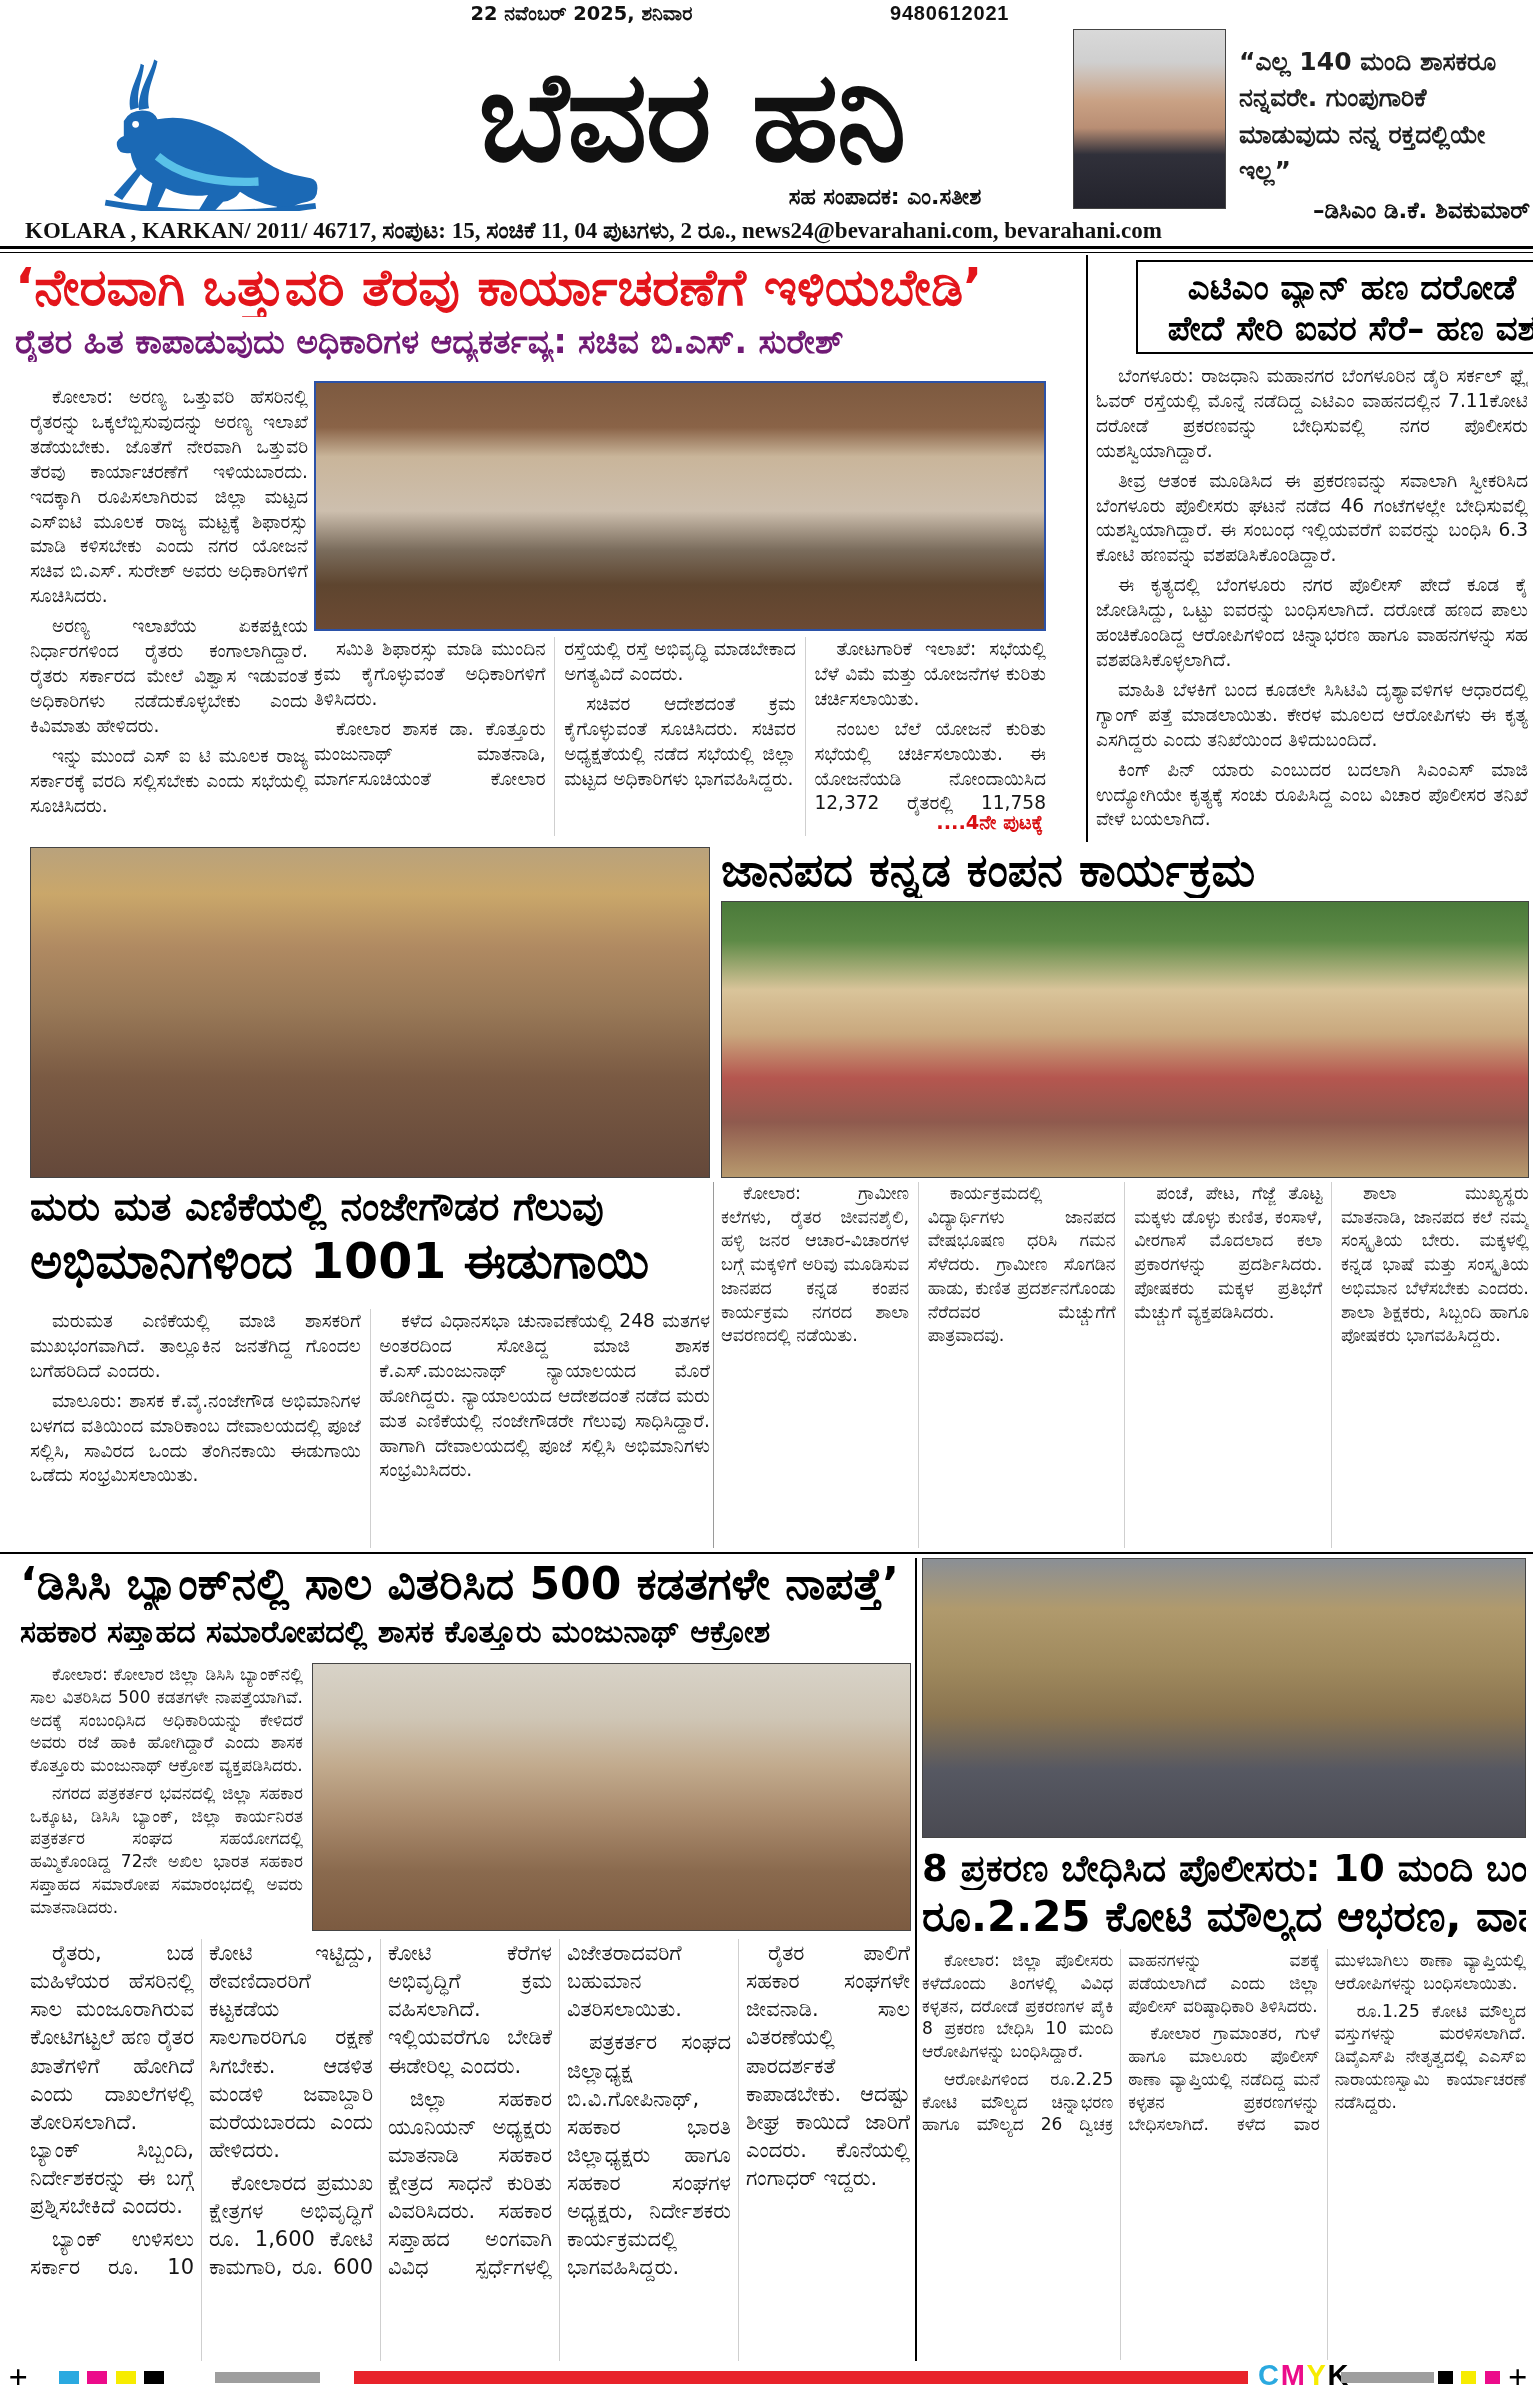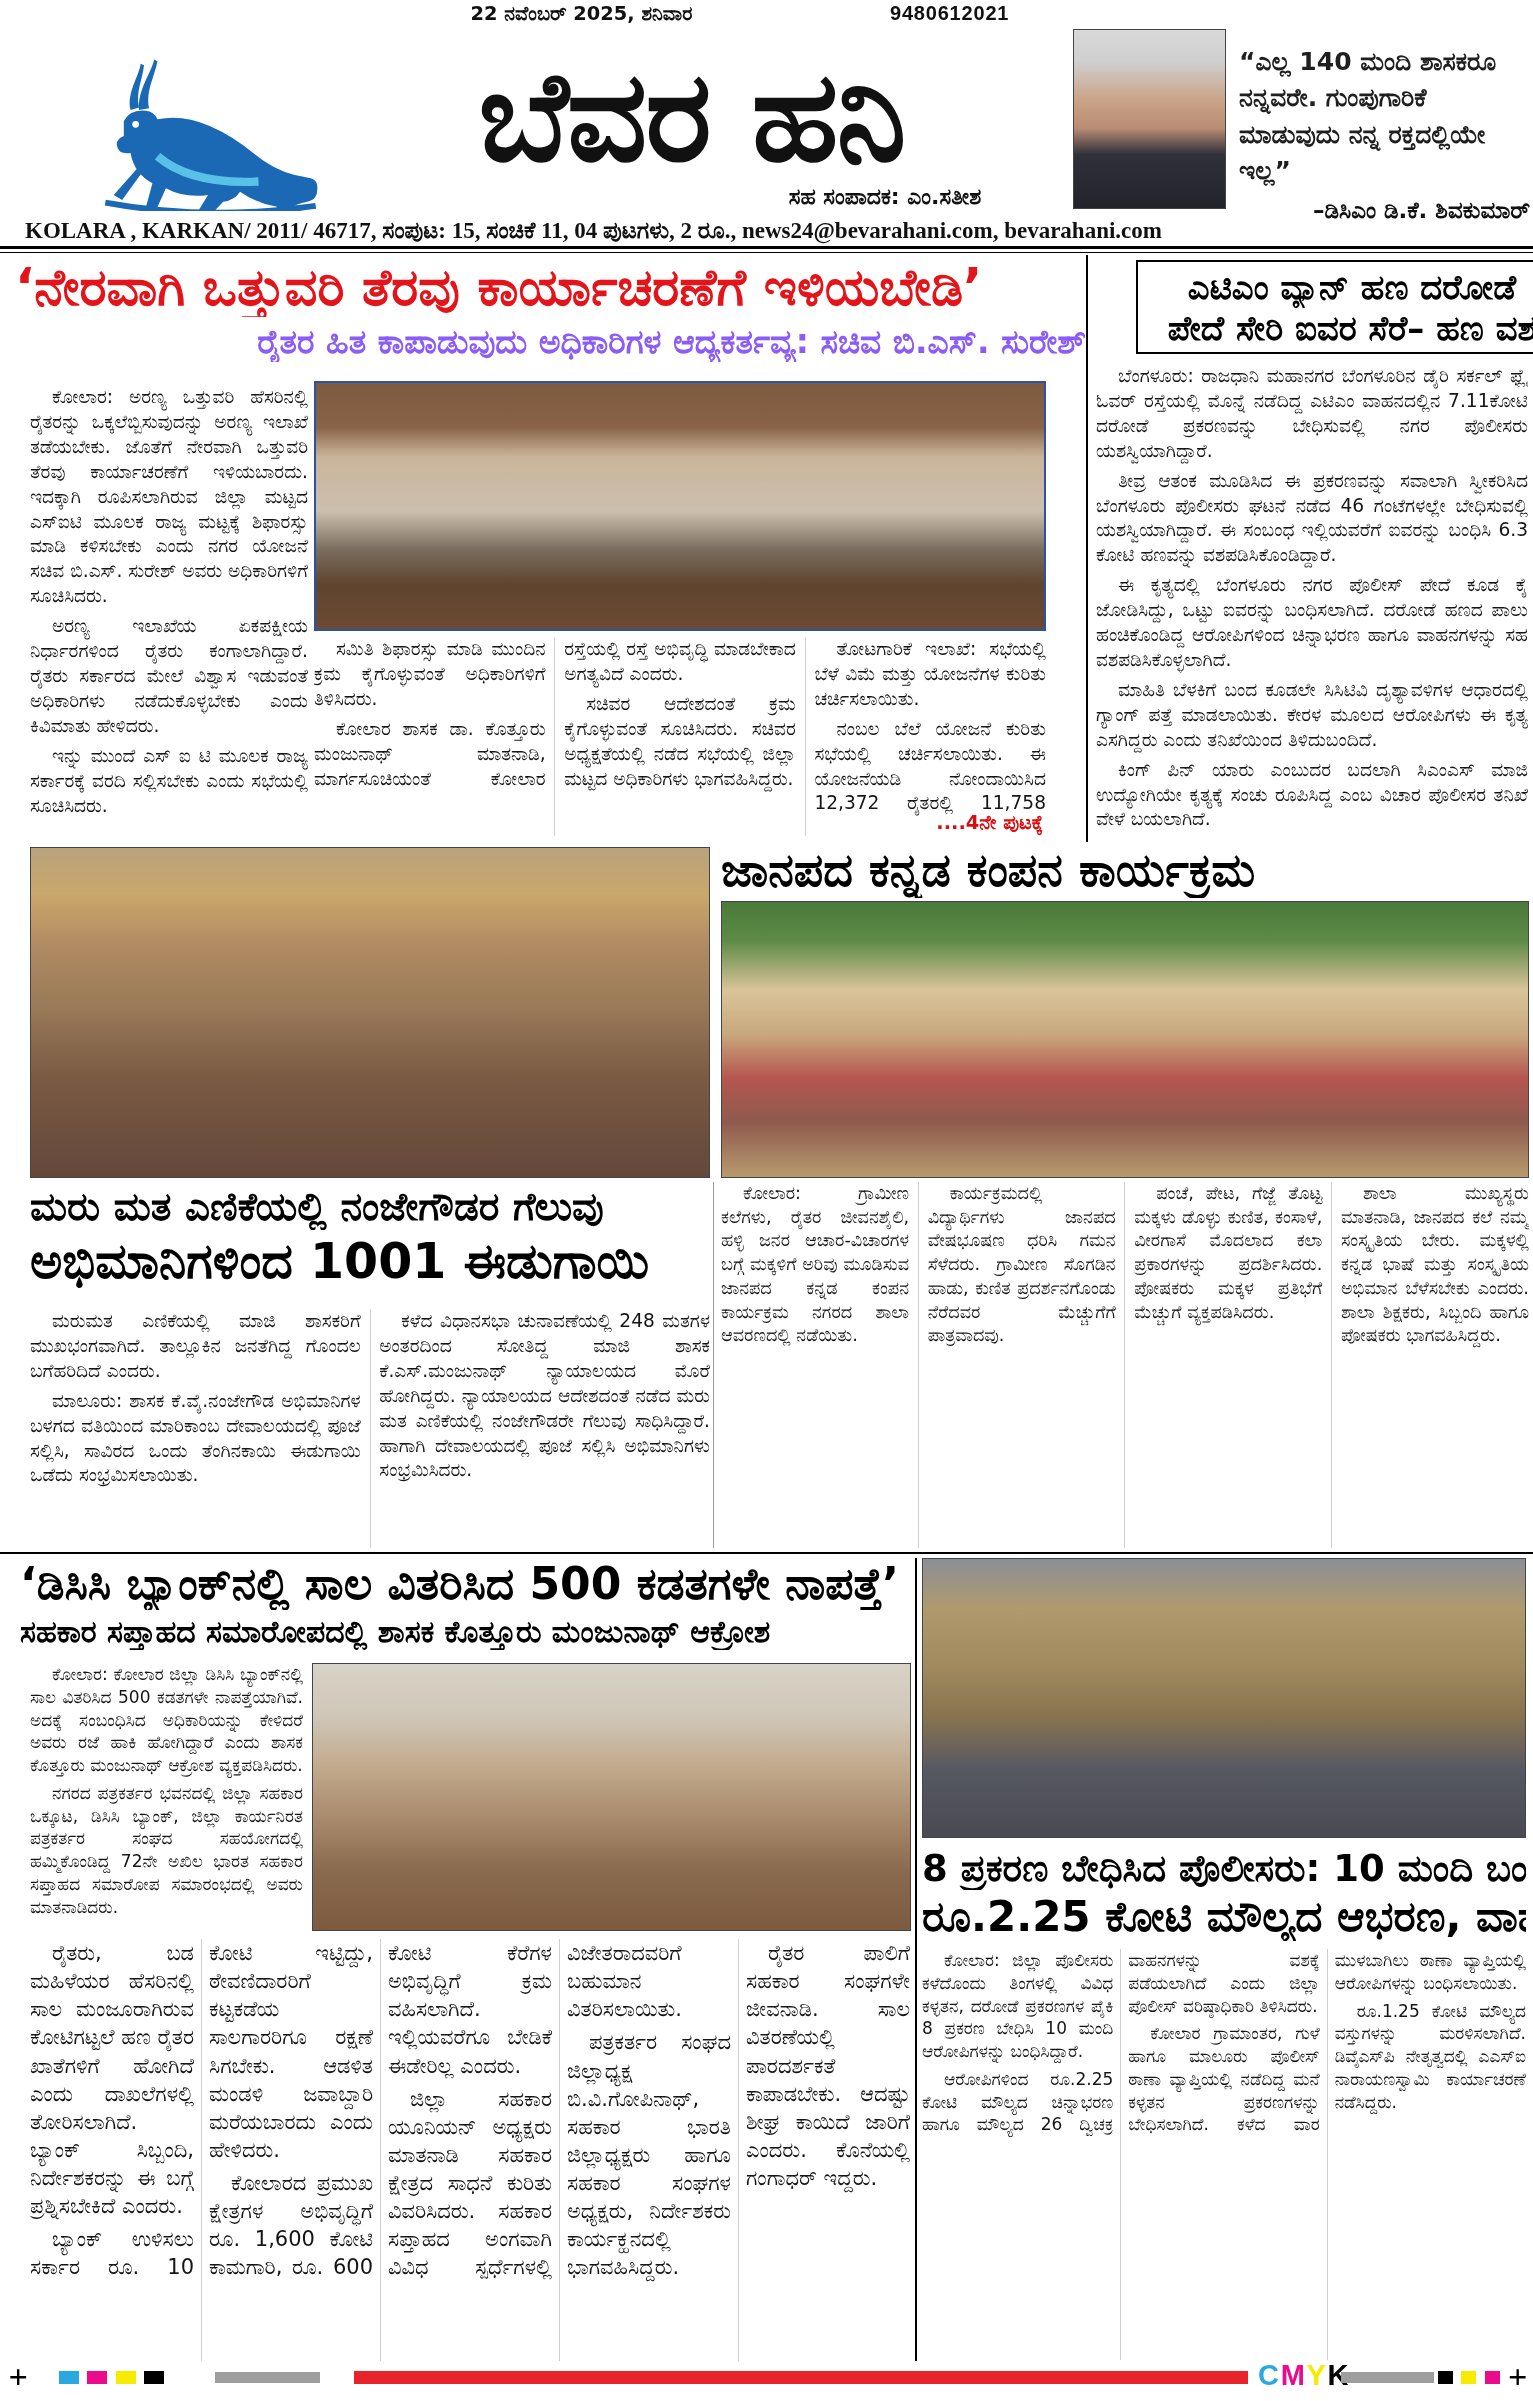--- a/index.html
+++ b/index.html
@@ -9,21 +9,21 @@
   .nowrap{white-space:nowrap;overflow:hidden;}
   .kn{font-family:"DejaVu Sans","Liberation Sans",sans-serif;}
   .bp{margin:0 0 5px 0;text-indent:22px;text-align:justify;}
   .body-text{font-size:18.6px;line-height:1.34;color:#151515;text-align:justify;}
   .cols{column-gap:18.6px;column-rule:0.8px solid #cfcfcf;}
   .rule-v{background:#000;width:1.7px;}
   .rule-h{background:#000;height:1.7px;}
   .photo{border:2.5px solid #2b52a8;box-sizing:border-box;}
   .photo-plain{border:1.7px solid #444;box-sizing:border-box;}
   .headline-red{color:#e3151b;font-weight:bold;}
-  .headline-blue{color:#8b5cf6;font-weight:bold;text-align:right;}
+  .headline-blue{color:#701a75;font-weight:bold;}
   .headline-black{color:#000;font-weight:bold;}
   .swatch{width:20px;height:12.6px;display:inline-block;margin-right:5px;}
   .cmyk-letter{font-family:"Liberation Sans",sans-serif;font-weight:bold;font-size:29px;letter-spacing:1.7px;}
 </style>
 </head>
 <body>
 
 <div class="page">
 
   <div class="abs kn" style="left:455px;top:1.7px;width:253px;font-size:19.4px;font-weight:bold;text-align:center;">22 ನವೆಂಬರ್ 2025, ಶನಿವಾರ</div>
@@ -123,21 +123,21 @@
       <p class="bp">ಕೋಲಾರ: ಕೋಲಾರ ಜಿಲ್ಲಾ ಡಿಸಿಸಿ ಬ್ಯಾಂಕ್‌ನಲ್ಲಿ ಸಾಲ ವಿತರಿಸಿದ 500 ಕಡತಗಳೇ ನಾಪತ್ತೆಯಾಗಿವೆ. ಅದಕ್ಕೆ ಸಂಬಂಧಿಸಿದ ಅಧಿಕಾರಿಯನ್ನು ಕೇಳಿದರೆ ಅವರು ರಜೆ ಹಾಕಿ ಹೋಗಿದ್ದಾರೆ ಎಂದು ಶಾಸಕ ಕೊತ್ತೂರು ಮಂಜುನಾಥ್ ಆಕ್ರೋಶ ವ್ಯಕ್ತಪಡಿಸಿದರು.</p>
       <p class="bp">ನಗರದ ಪತ್ರಕರ್ತರ ಭವನದಲ್ಲಿ ಜಿಲ್ಲಾ ಸಹಕಾರ ಒಕ್ಕೂಟ, ಡಿಸಿಸಿ ಬ್ಯಾಂಕ್, ಜಿಲ್ಲಾ ಕಾರ್ಯನಿರತ ಪತ್ರಕರ್ತರ ಸಂಘದ ಸಹಯೋಗದಲ್ಲಿ ಹಮ್ಮಿಕೊಂಡಿದ್ದ 72ನೇ ಅಖಿಲ ಭಾರತ ಸಹಕಾರ ಸಪ್ತಾಹದ ಸಮಾರೋಪ ಸಮಾರಂಭದಲ್ಲಿ ಅವರು ಮಾತನಾಡಿದರು.</p>
     </div>
   <div class="abs photo-plain" style="left:312px;top:1663px;width:599px;height:268px;background:
        linear-gradient(180deg,#d8d3c8 0%,#cfc6b6 20%,#c2ab8e 38%,#a98a6c 58%,#8a6a4e 78%,#7c5b41 100%);"></div>
   <div class="abs kn body-text cols" style="left:30px;top:1939px;width:880px;height:422px;column-count:5;column-gap:15px;font-size:21px;overflow:hidden;">
       <p class="bp">ರೈತರು, ಬಡ ಮಹಿಳೆಯರ ಹೆಸರಿನಲ್ಲಿ ಸಾಲ ಮಂಜೂರಾಗಿರುವ ಕೋಟಿಗಟ್ಟಲೆ ಹಣ ರೈತರ ಖಾತೆಗಳಿಗೆ ಹೋಗಿದೆ ಎಂದು ದಾಖಲೆಗಳಲ್ಲಿ ತೋರಿಸಲಾಗಿದೆ. ಬ್ಯಾಂಕ್ ಸಿಬ್ಬಂದಿ, ನಿರ್ದೇಶಕರನ್ನು ಈ ಬಗ್ಗೆ ಪ್ರಶ್ನಿಸಬೇಕಿದೆ ಎಂದರು.</p>
       <p class="bp">ಬ್ಯಾಂಕ್ ಉಳಿಸಲು ಸರ್ಕಾರ ರೂ. 10 ಕೋಟಿ ಇಟ್ಟಿದ್ದು, ಠೇವಣಿದಾರರಿಗೆ ಕಟ್ಟಕಡೆಯ ಸಾಲಗಾರರಿಗೂ ರಕ್ಷಣೆ ಸಿಗಬೇಕು. ಆಡಳಿತ ಮಂಡಳಿ ಜವಾಬ್ದಾರಿ ಮರೆಯಬಾರದು ಎಂದು ಹೇಳಿದರು.</p>
       <p class="bp">ಕೋಲಾರದ ಪ್ರಮುಖ ಕ್ಷೇತ್ರಗಳ ಅಭಿವೃದ್ಧಿಗೆ ರೂ. 1,600 ಕೋಟಿ ಕಾಮಗಾರಿ, ರೂ. 600 ಕೋಟಿ ಕೆರೆಗಳ ಅಭಿವೃದ್ಧಿಗೆ ಕ್ರಮ ವಹಿಸಲಾಗಿದೆ. ಇಲ್ಲಿಯವರೆಗೂ ಬೇಡಿಕೆ ಈಡೇರಿಲ್ಲ ಎಂದರು.</p>
       <p class="bp">ಜಿಲ್ಲಾ ಸಹಕಾರ ಯೂನಿಯನ್ ಅಧ್ಯಕ್ಷರು ಮಾತನಾಡಿ ಸಹಕಾರ ಕ್ಷೇತ್ರದ ಸಾಧನೆ ಕುರಿತು ವಿವರಿಸಿದರು. ಸಹಕಾರ ಸಪ್ತಾಹದ ಅಂಗವಾಗಿ ವಿವಿಧ ಸ್ಪರ್ಧೆಗಳಲ್ಲಿ ವಿಜೇತರಾದವರಿಗೆ ಬಹುಮಾನ ವಿತರಿಸಲಾಯಿತು.</p>
-      <p class="bp">ಪತ್ರಕರ್ತರ ಸಂಘದ ಜಿಲ್ಲಾಧ್ಯಕ್ಷ ಬಿ.ವಿ.ಗೋಪಿನಾಥ್, ಸಹಕಾರ ಭಾರತಿ ಜಿಲ್ಲಾಧ್ಯಕ್ಷರು ಹಾಗೂ ಸಹಕಾರ ಸಂಘಗಳ ಅಧ್ಯಕ್ಷರು, ನಿರ್ದೇಶಕರು ಕಾರ್ಯಕ್ಹನದಲ್ಲಿ ಭಾಗವಹಿಸಿದ್ದರು.</p>
+      <p class="bp">ಪತ್ರಕರ್ತರ ಸಂಘದ ಜಿಲ್ಲಾಧ್ಯಕ್ಷ ಬಿ.ವಿ.ಗೋಪಿನಾಥ್, ಸಹಕಾರ ಭಾರತಿ ಜಿಲ್ಲಾಧ್ಯಕ್ಷರು ಹಾಗೂ ಸಹಕಾರ ಸಂಘಗಳ ಅಧ್ಯಕ್ಷರು, ನಿರ್ದೇಶಕರು ಕಾರ್ಯಕ್ರಮದಲ್ಲಿ ಭಾಗವಹಿಸಿದ್ದರು.</p>
       <p class="bp">ರೈತರ ಪಾಲಿಗೆ ಸಹಕಾರ ಸಂಘಗಳೇ ಜೀವನಾಡಿ. ಸಾಲ ವಿತರಣೆಯಲ್ಲಿ ಪಾರದರ್ಶಕತೆ ಕಾಪಾಡಬೇಕು. ಆದಷ್ಟು ಶೀಘ್ರ ಕಾಯಿದೆ ಜಾರಿಗೆ ಎಂದರು. ಕೊನೆಯಲ್ಲಿ ಗಂಗಾಧರ್ ಇದ್ದರು.</p>
     </div>
 
   <div class="abs rule-v" style="left:915px;top:1558px;height:803px;"></div>
 
   <div class="abs photo-plain" style="left:922px;top:1558px;width:604px;height:280px;background:
        linear-gradient(180deg,#8a8f96 0%,#b09a6d 18%,#a08a5e 38%,#8a7450 56%,#565862 76%,#4a4a52 100%);"></div>
   <div class="abs kn nowrap headline-black" style="left:922px;top:1847px;width:604px;font-size:37px;">8 ಪ್ರಕರಣ ಬೇಧಿಸಿದ ಪೊಲೀಸರು: 10 ಮಂದಿ ಬಂಧನ</div>
   <div class="abs kn nowrap headline-black" style="left:922px;top:1892px;width:604px;font-size:42px;">ರೂ.2.25 ಕೋಟಿ ಮೌಲ್ಯದ ಆಭರಣ, ವಾಹನ ವಶ</div>
   <div class="abs kn body-text cols" style="left:922px;top:1949px;width:604px;height:411px;column-count:3;column-gap:15px;font-size:17px;overflow:hidden;">

